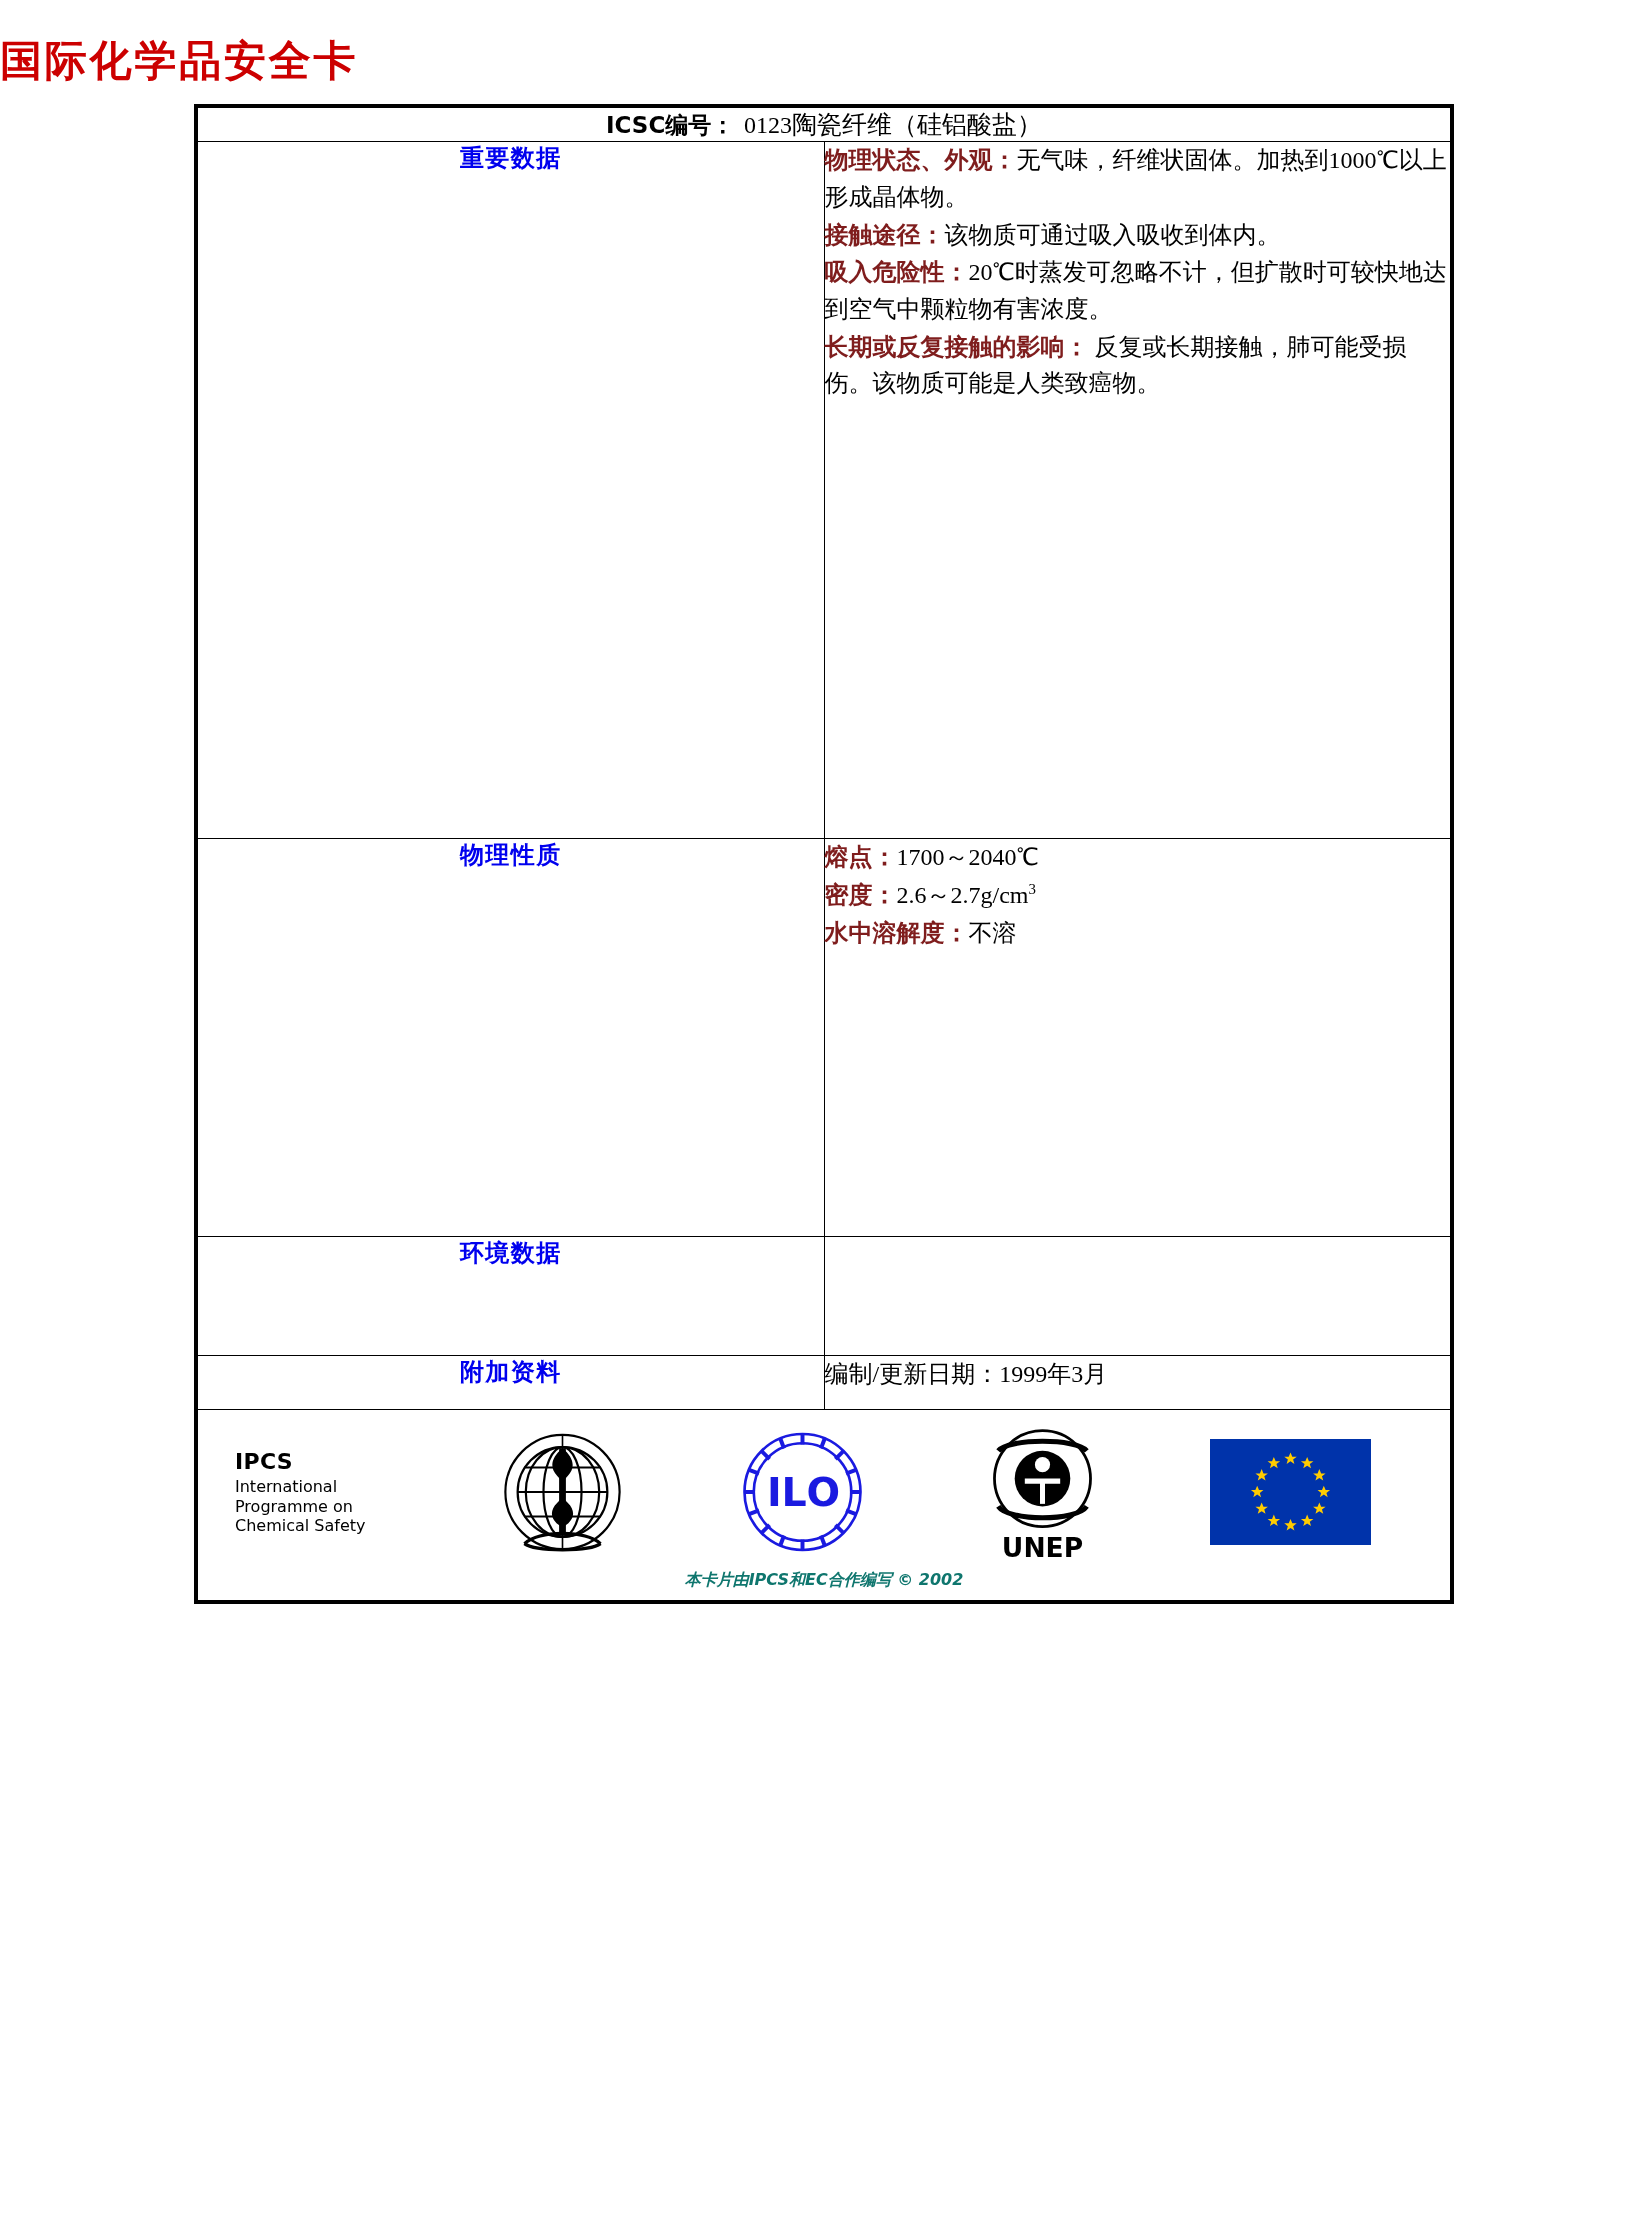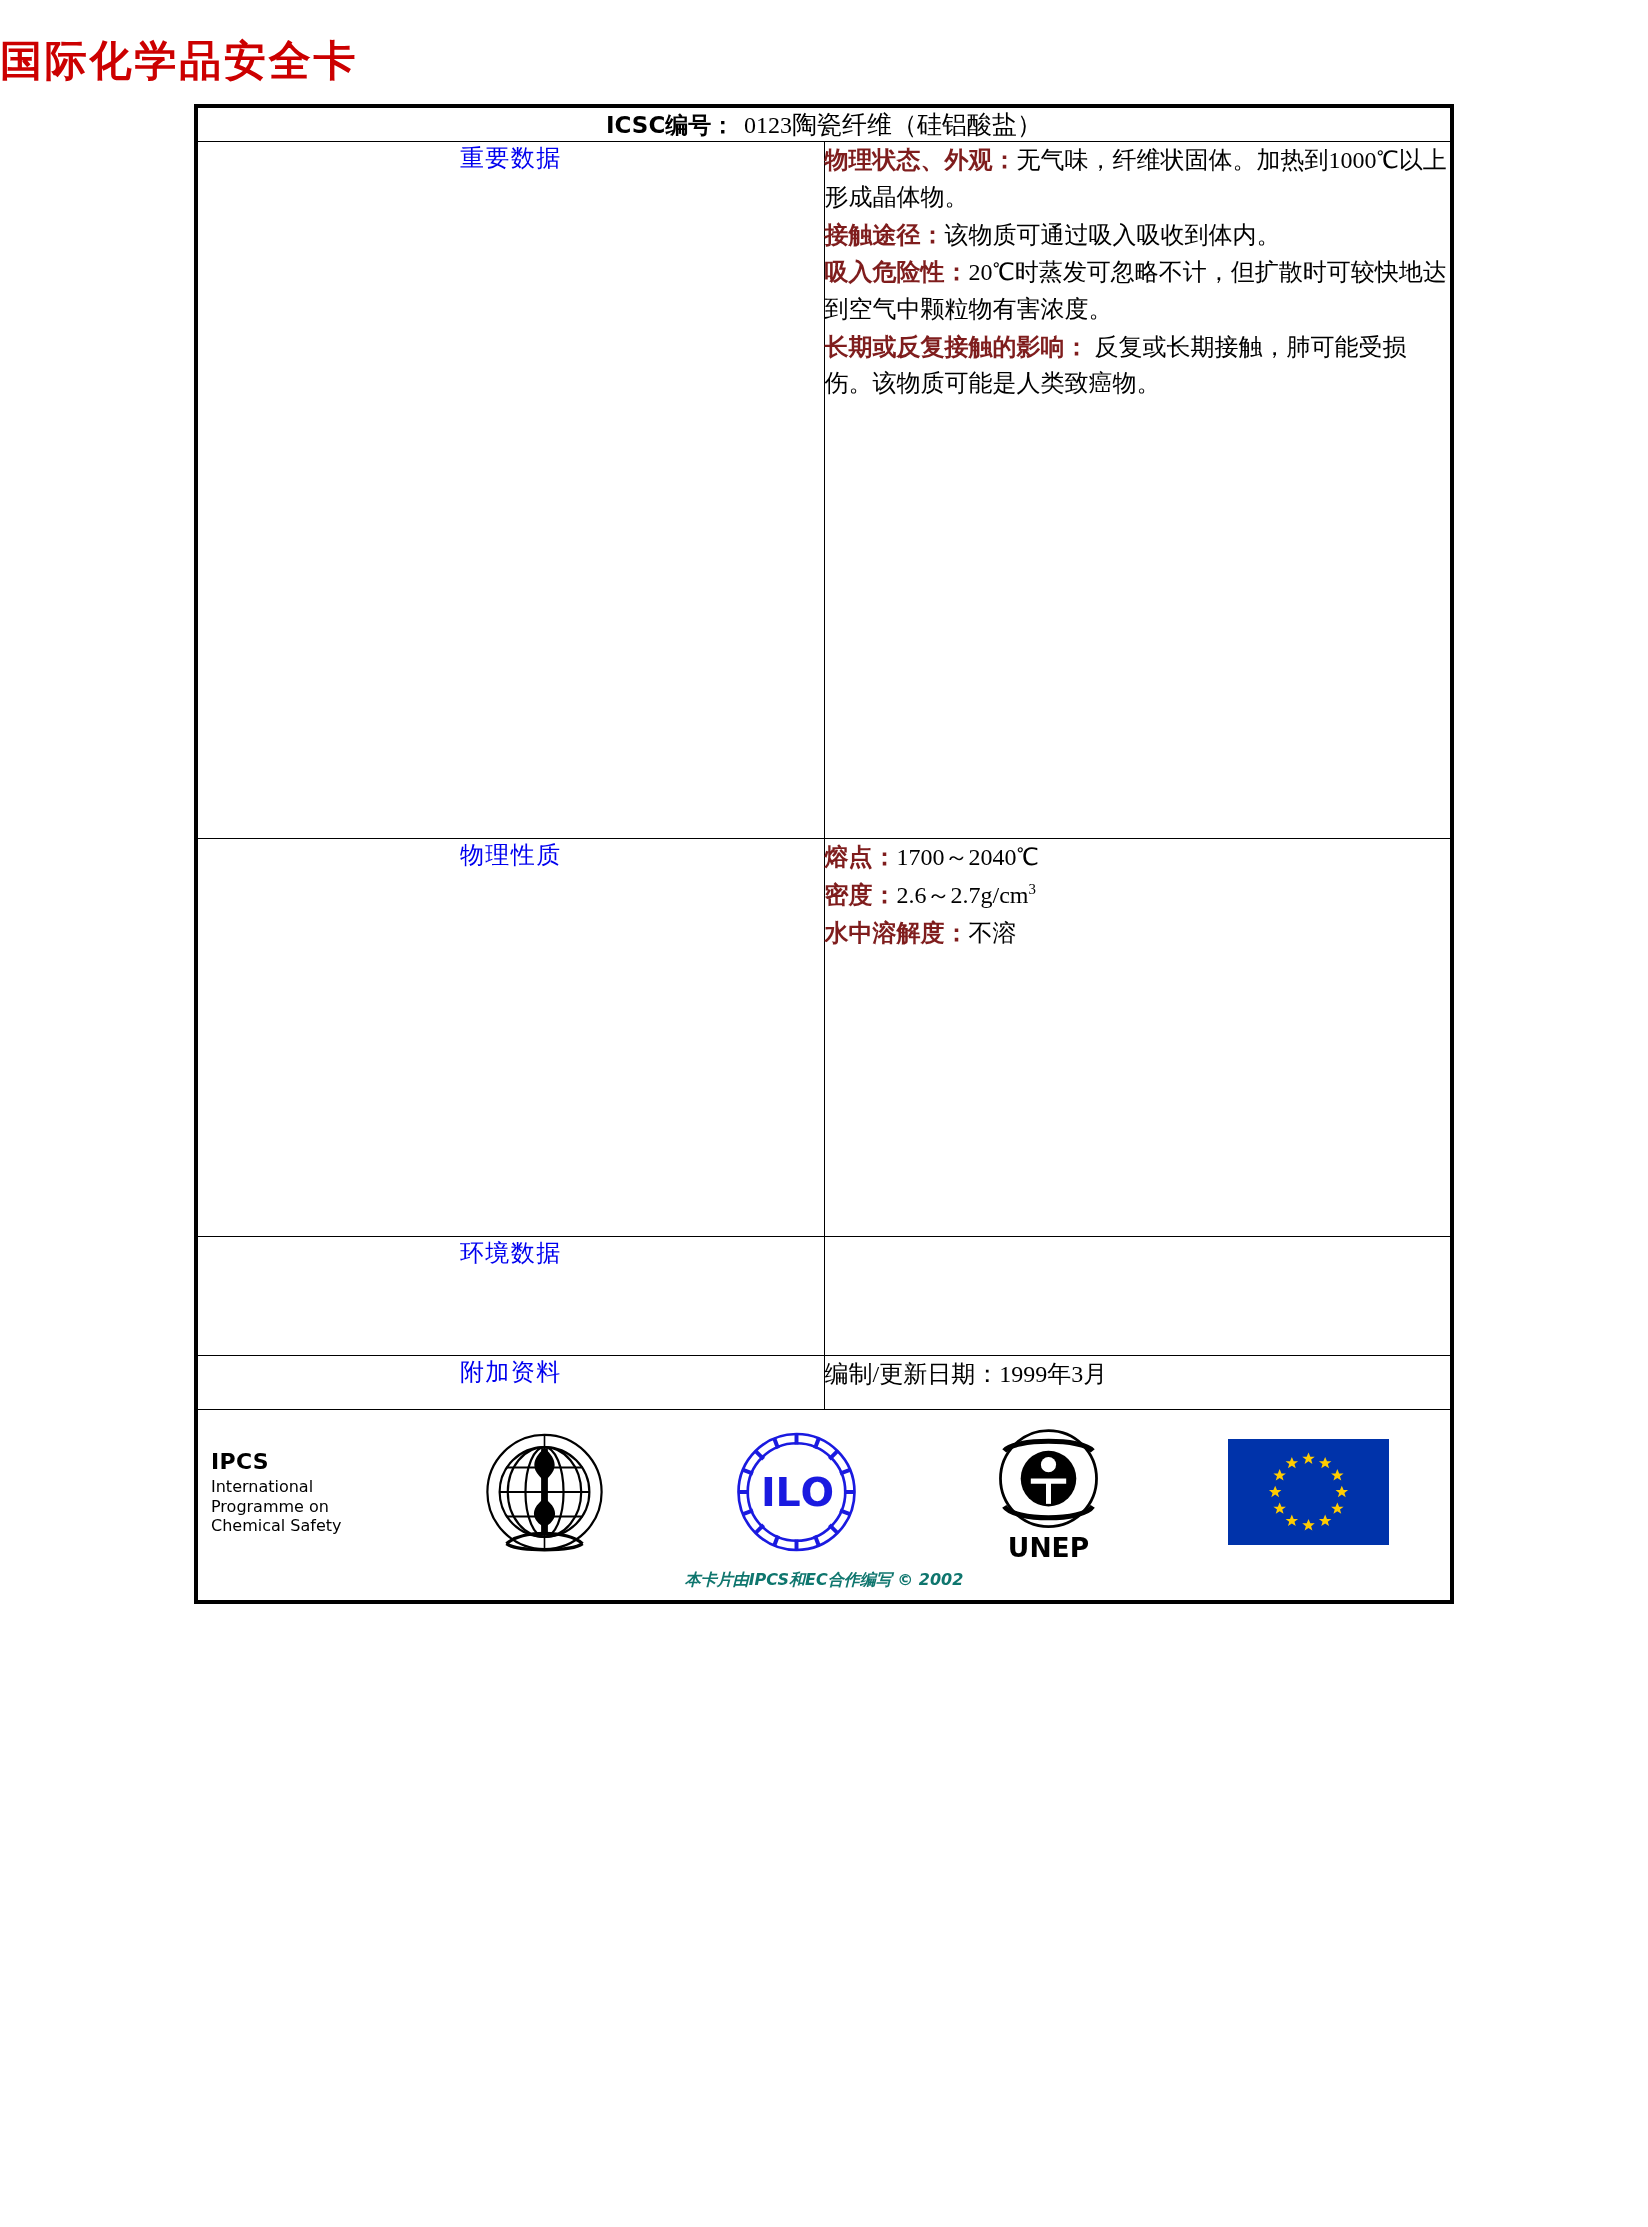--- a/index.html
+++ b/index.html
@@ -85,21 +85,21 @@
     font-size: 25px;
   }
 
   
   .rowlabel {
     width: 173px;
     text-align: center;
     vertical-align: middle;
     color: #0000ee;
     font-family: "DejaVu Sans", sans-serif;
-    font-weight: normal;
+    font-weight: bold;
     font-size: 24px;
     letter-spacing: 1.4px;
   }
   td.rowlabel { vertical-align: middle; }
 
   
   .content {
     padding: 9.7px 14px 9.7px 14px;
     font-size: 24px;
     line-height: 1.52;
@@ -127,21 +127,21 @@
   .h-addl { height: 53px; }
 
   .note-content { padding-top: 15.3px; }
 
   
   .footer-cell { padding: 0; }
   .logos {
     display: flex;
     align-items: center;
     height: 164px;
-    padding: 0 6px;
+    padding: 0 30px;
     box-sizing: border-box;
   }
   .ipcs-block {
     width: 209px;
     flex: 0 0 209px;
     font-family: "DejaVu Sans", sans-serif;
     color: #000;
     line-height: 1.22;
     padding-left: 7px;
   }

